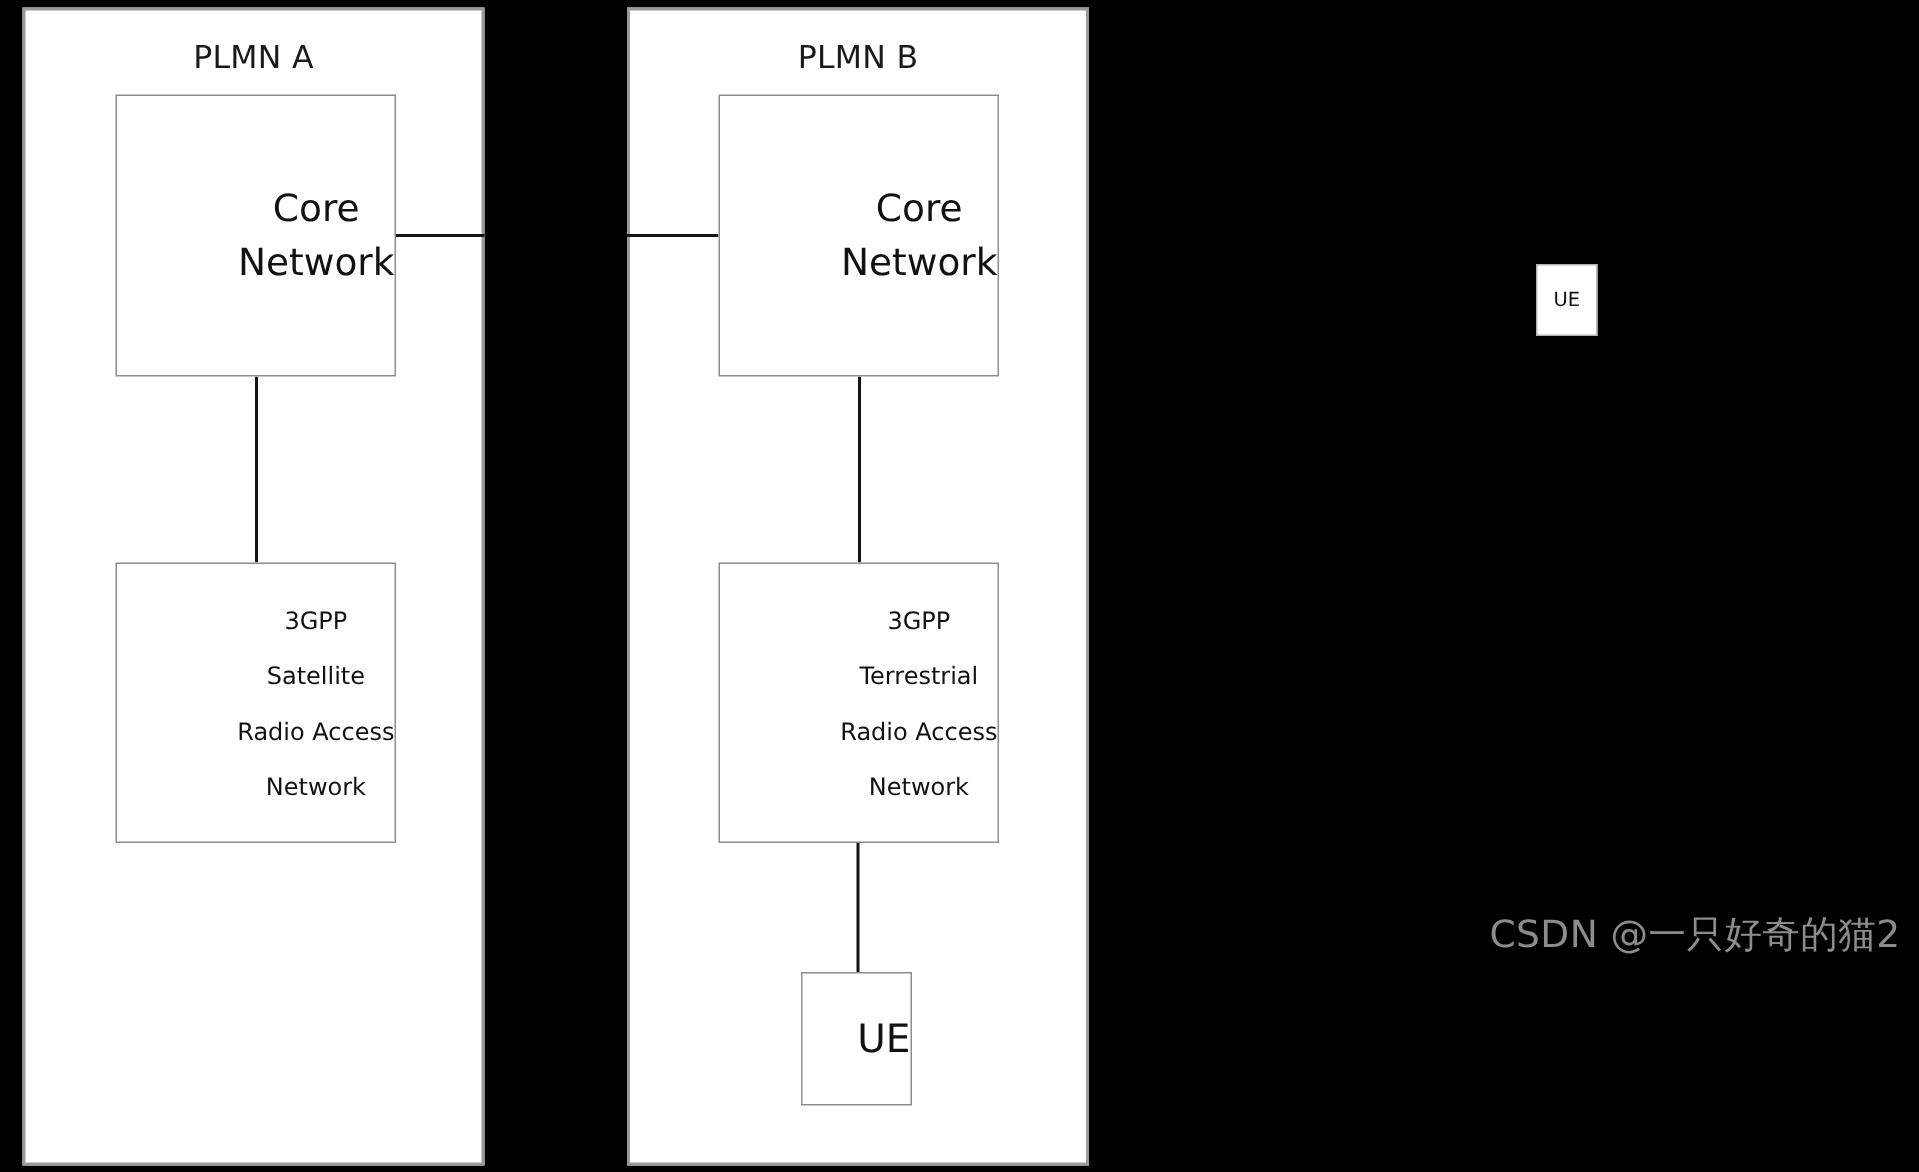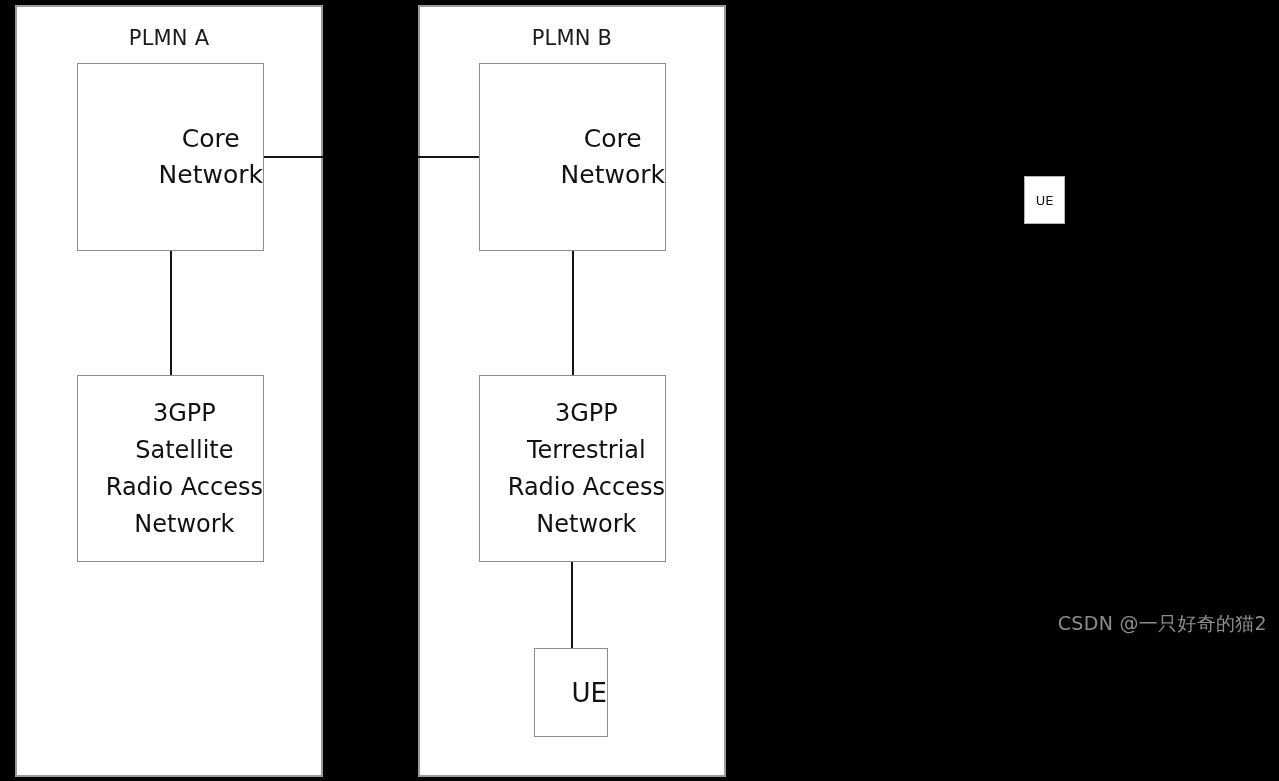--- a/index.html
+++ b/index.html
@@ -90,21 +90,21 @@
   #ran-b-box {
     top: 375px;
     width: 187px;
     height: 187px;
   }
   #ran-a-box { left: 77px; }
   #ran-b-box { left: 479px; }
   #ran-a-box .node-label,
   #ran-b-box .node-label {
     line-height: 37px;
-    font-size: 24px;
+    font-size: 16px;
   }
 
   #ue-b-box {
     left: 534px;
     top: 648px;
     width: 74px;
     height: 89px;
   }
   #ue-b-box .node-label {
     font-size: 26px;
@@ -173,21 +173,21 @@
     top: 156px;
     width: 61px;
   }
 
   
   #watermark {
     position: absolute;
     right: 12px;
     bottom: 6px;
     color: #8c8c8c;
-    font-size: 19px;
+    font-size: 25px;
     line-height: 26px;
     letter-spacing: 0.3px;
     white-space: nowrap;
     user-select: none;
   }
 </style>
 </head>
 <body>
 
 <div class="canvas">

